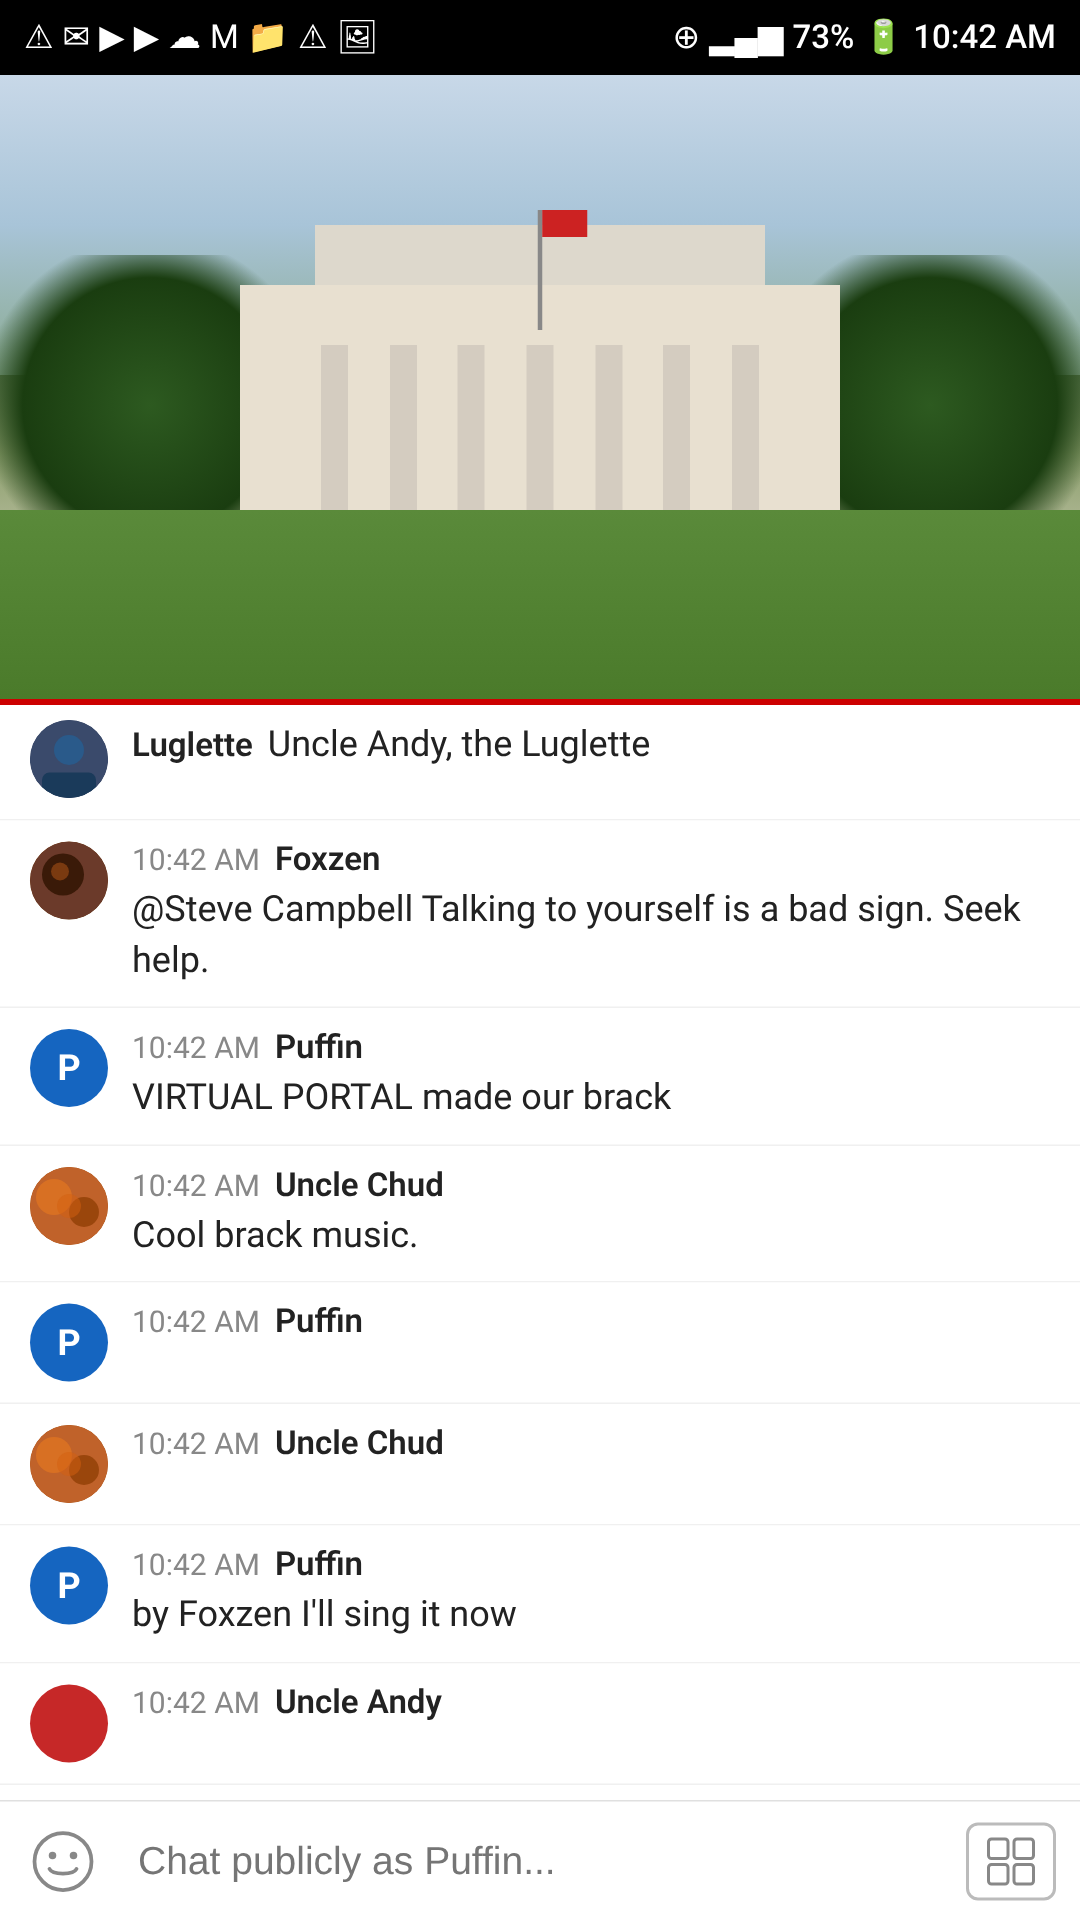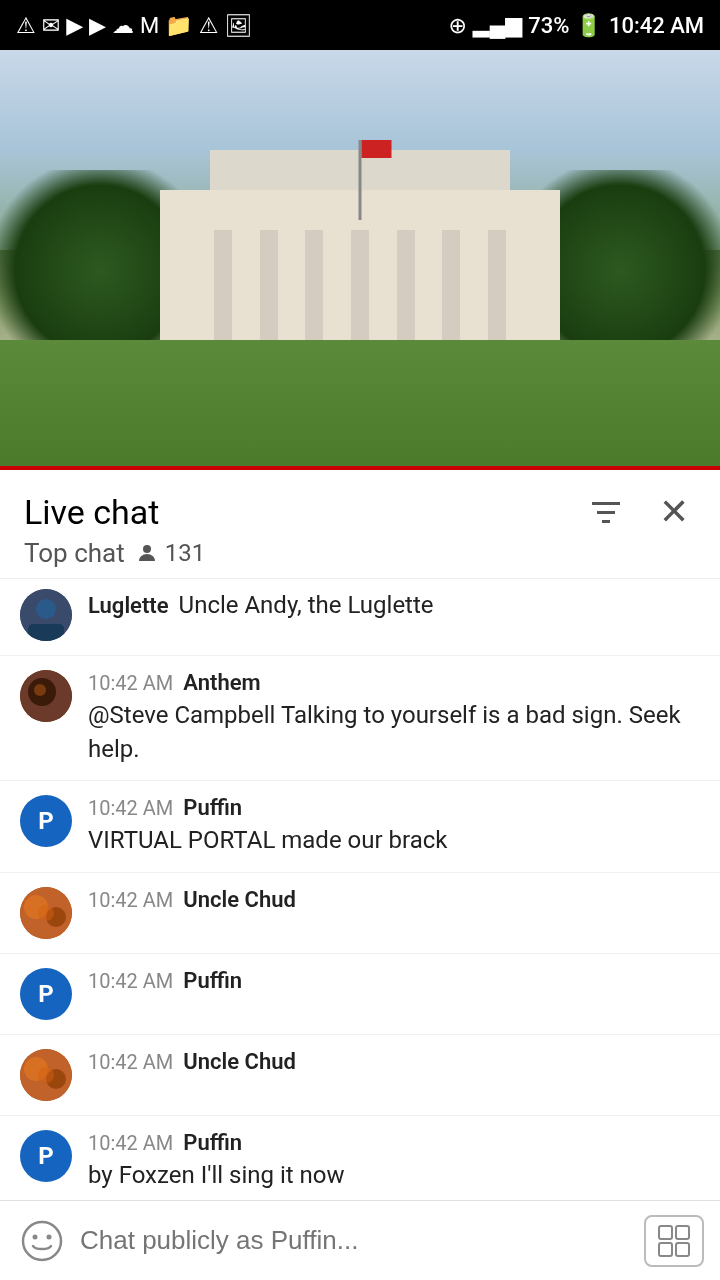--- a/index.html
+++ b/index.html
@@ -269,21 +269,21 @@
     .chat-input-area {
       position: fixed;
       bottom: 0;
       width: 720px;
       height: 80px;
       background: #fff;
       border-top: 1px solid #e0e0e0;
       display: flex;
       align-items: center;
       padding: 0 16px;
-      gap: 12px;
+      gap: 24px;
     }
     .emoji-btn {
       width: 52px;
       height: 52px;
       border: none;
       background: transparent;
       font-size: 36px;
       cursor: pointer;
       display: flex;
       align-items: center;
@@ -375,45 +375,20 @@
     <div class="flagpole">
       <div class="flag"></div>
     </div>
     <div class="lawn"></div>
     <div class="red-line"></div>
   </div>
 </div>
 
 <div class="live-chat-panel">
 
-  <div class="chat-header">
-    <div class="chat-title">
-      <span>Live chat</span>
-      <div class="chat-title-icons">
-        <div class="icon-filter">
-          <svg width="36" height="36" viewBox="0 0 36 36" fill="none" xmlns="http://www.w3.org/2000/svg">
-            <rect x="4" y="8" width="28" height="3" fill="#555"></rect>
-            <rect x="9" y="17" width="18" height="3" fill="#555"></rect>
-            <rect x="14" y="26" width="8" height="3" fill="#555"></rect>
-          </svg>
-        </div>
-        <div class="icon-close">✕</div>
-      </div>
-    </div>
-    <div class="chat-subtitle">
-      <span class="chat-subtitle-text">Top chat</span>
-      <div class="viewer-count">
-        <svg width="24" height="24" viewBox="0 0 24 24" fill="#555">
-          <circle cx="12" cy="8" r="4"></circle>
-          <path d="M4 20c0-4 3.6-7 8-7s8 3 8 7"></path>
-        </svg>
-        <span>131</span>
-      </div>
-    </div>
-  </div>
 
   <div class="chat-messages">
 
     <div class="chat-message-partial">
       <div class="avatar avatar-luglette">
         <svg width="52" height="52" viewBox="0 0 52 52">
           <circle cx="26" cy="26" r="26" fill="#3a4a6b"></circle>
           <circle cx="26" cy="20" r="10" fill="#2a5a8a"></circle>
           <rect x="8" y="35" width="36" height="20" rx="5" fill="#1a3a5a"></rect>
         </svg>
@@ -430,21 +405,21 @@
       <div class="avatar avatar-abelis">
         <svg width="52" height="52" viewBox="0 0 52 52">
           <circle cx="26" cy="26" r="26" fill="#6B3A2A"></circle>
           <circle cx="22" cy="22" r="14" fill="#3a1a08"></circle>
           <circle cx="20" cy="20" r="6" fill="#7a3a10"></circle>
         </svg>
       </div>
       <div class="message-content">
         <div class="message-meta">
           <span class="message-time">10:42 AM</span>
-          <span class="message-author">Anthem</span>
+          <span class="message-author">Foxzen</span>
         </div>
         <div class="message-text">@Steve Campbell Talking to yourself is a bad sign. Seek help.</div>
       </div>
     </div>
 
     <div class="chat-message">
       <div class="avatar avatar-puffin">
         <span>P</span>
       </div>
       <div class="message-content">
@@ -463,20 +438,21 @@
           <circle cx="16" cy="20" r="12" fill="#e87a20" opacity="0.6"></circle>
           <circle cx="36" cy="30" r="10" fill="#8a3a00" opacity="0.7"></circle>
           <circle cx="26" cy="26" r="8" fill="#d46010" opacity="0.5"></circle>
         </svg>
       </div>
       <div class="message-content">
         <div class="message-meta">
           <span class="message-time">10:42 AM</span>
           <span class="message-author">Uncle Chud</span>
         </div>
+        <div class="message-text">Cool brack music.</div>
       </div>
     </div>
 
     <div class="chat-message">
       <div class="avatar avatar-puffin">
         <span>P</span>
       </div>
       <div class="message-content">
         <div class="message-meta">
           <span class="message-time">10:42 AM</span>

